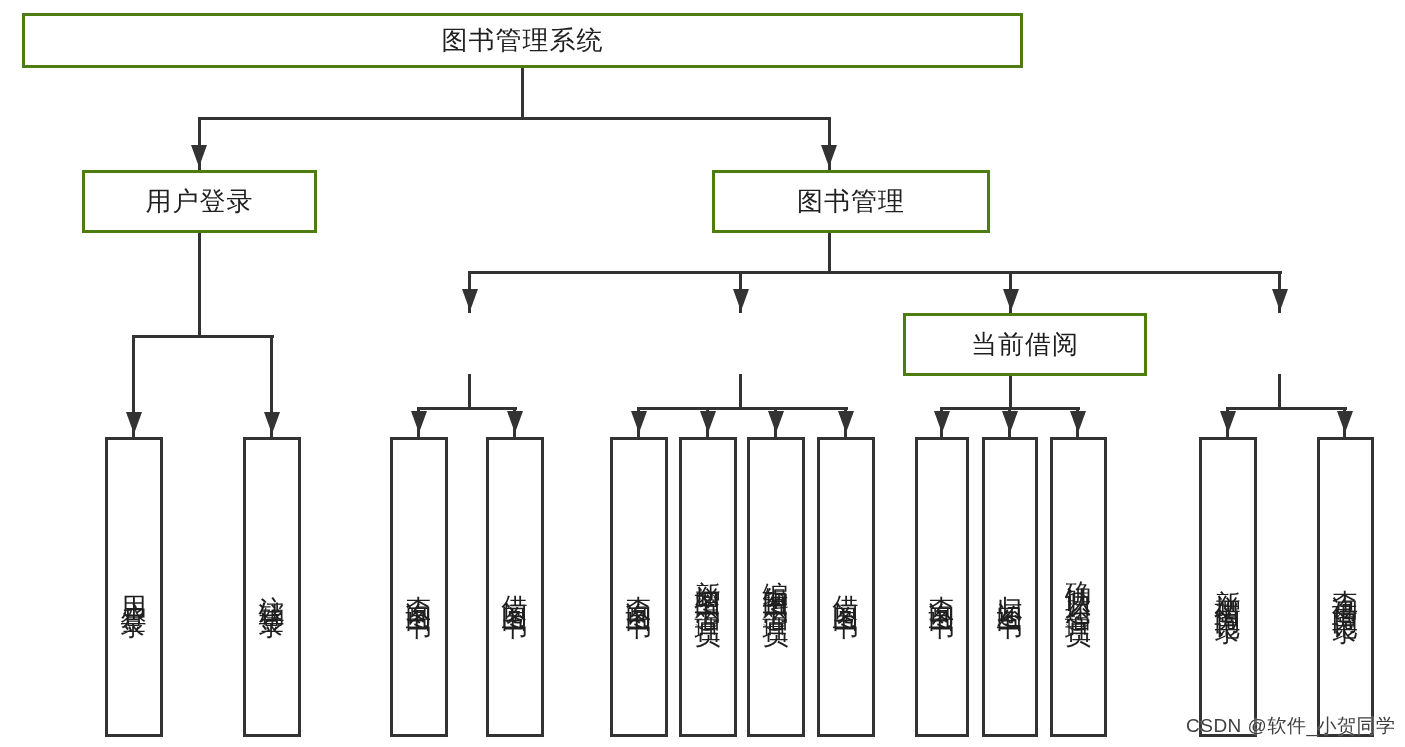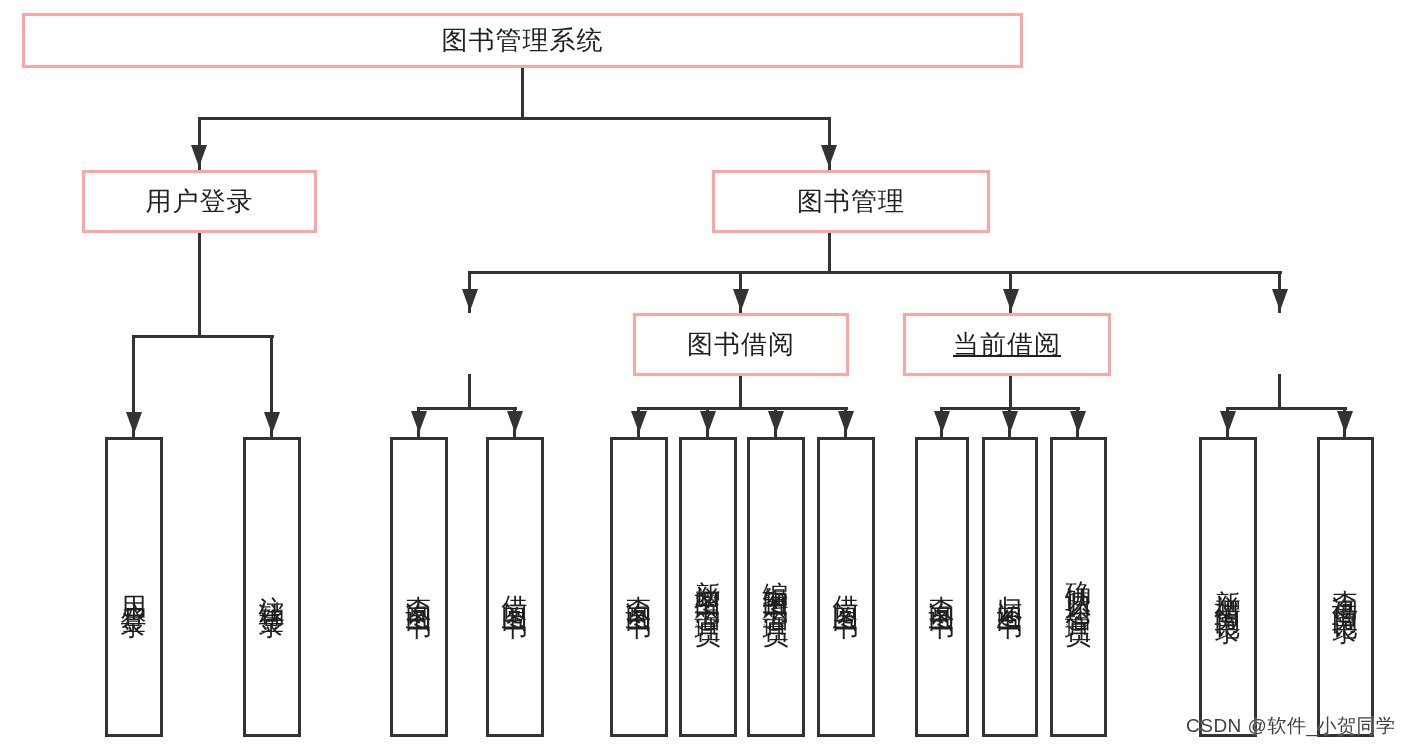--- a/index.html
+++ b/index.html
@@ -27,21 +27,21 @@
     width: 0;
     height: 0;
     border-left: 8px solid transparent;
     border-right: 8px solid transparent;
     border-top: 22px solid #333333;
   }
   
   .node {
     position: absolute;
     box-sizing: border-box;
-    border: 3px solid #fca5a5;
+    border: 3px solid #4d7c0f;
     background: #ffffff;
     display: flex;
     align-items: center;
     justify-content: center;
     font-size: 26px;
     letter-spacing: 1px;
     color: #1f1f1f;
     z-index: 2;
   }
   
@@ -147,24 +147,21 @@
     <span>图书管理系统</span>
   </div>
 
   <div class="node" style="left:82px; top:170px; width:235px; height:63px;">
     <span>用户登录</span>
   </div>
   <div class="node" style="left:712px; top:170px; width:278px; height:63px;">
     <span>图书管理</span>
   </div>
 
-  <div class="node" style="left:633px; top:313px; width:216px; height:63px;">
-    <span>图书借阅</span>
-  </div>
-  <div class="node" style="left:903px; top:313px; width:208px; height:63px;text-decoration:underline;">
+  <div class="node" style="left:903px; top:313px; width:244px; height:63px;">
     <span>当前借阅</span>
   </div>
 
   <div class="leaf" style="left:105px; width:58px;">
     <span class="vtext">用户登录</span>
   </div>
   <div class="leaf" style="left:243px; width:58px;">
     <span class="vtext">注销登录</span>
   </div>
 

